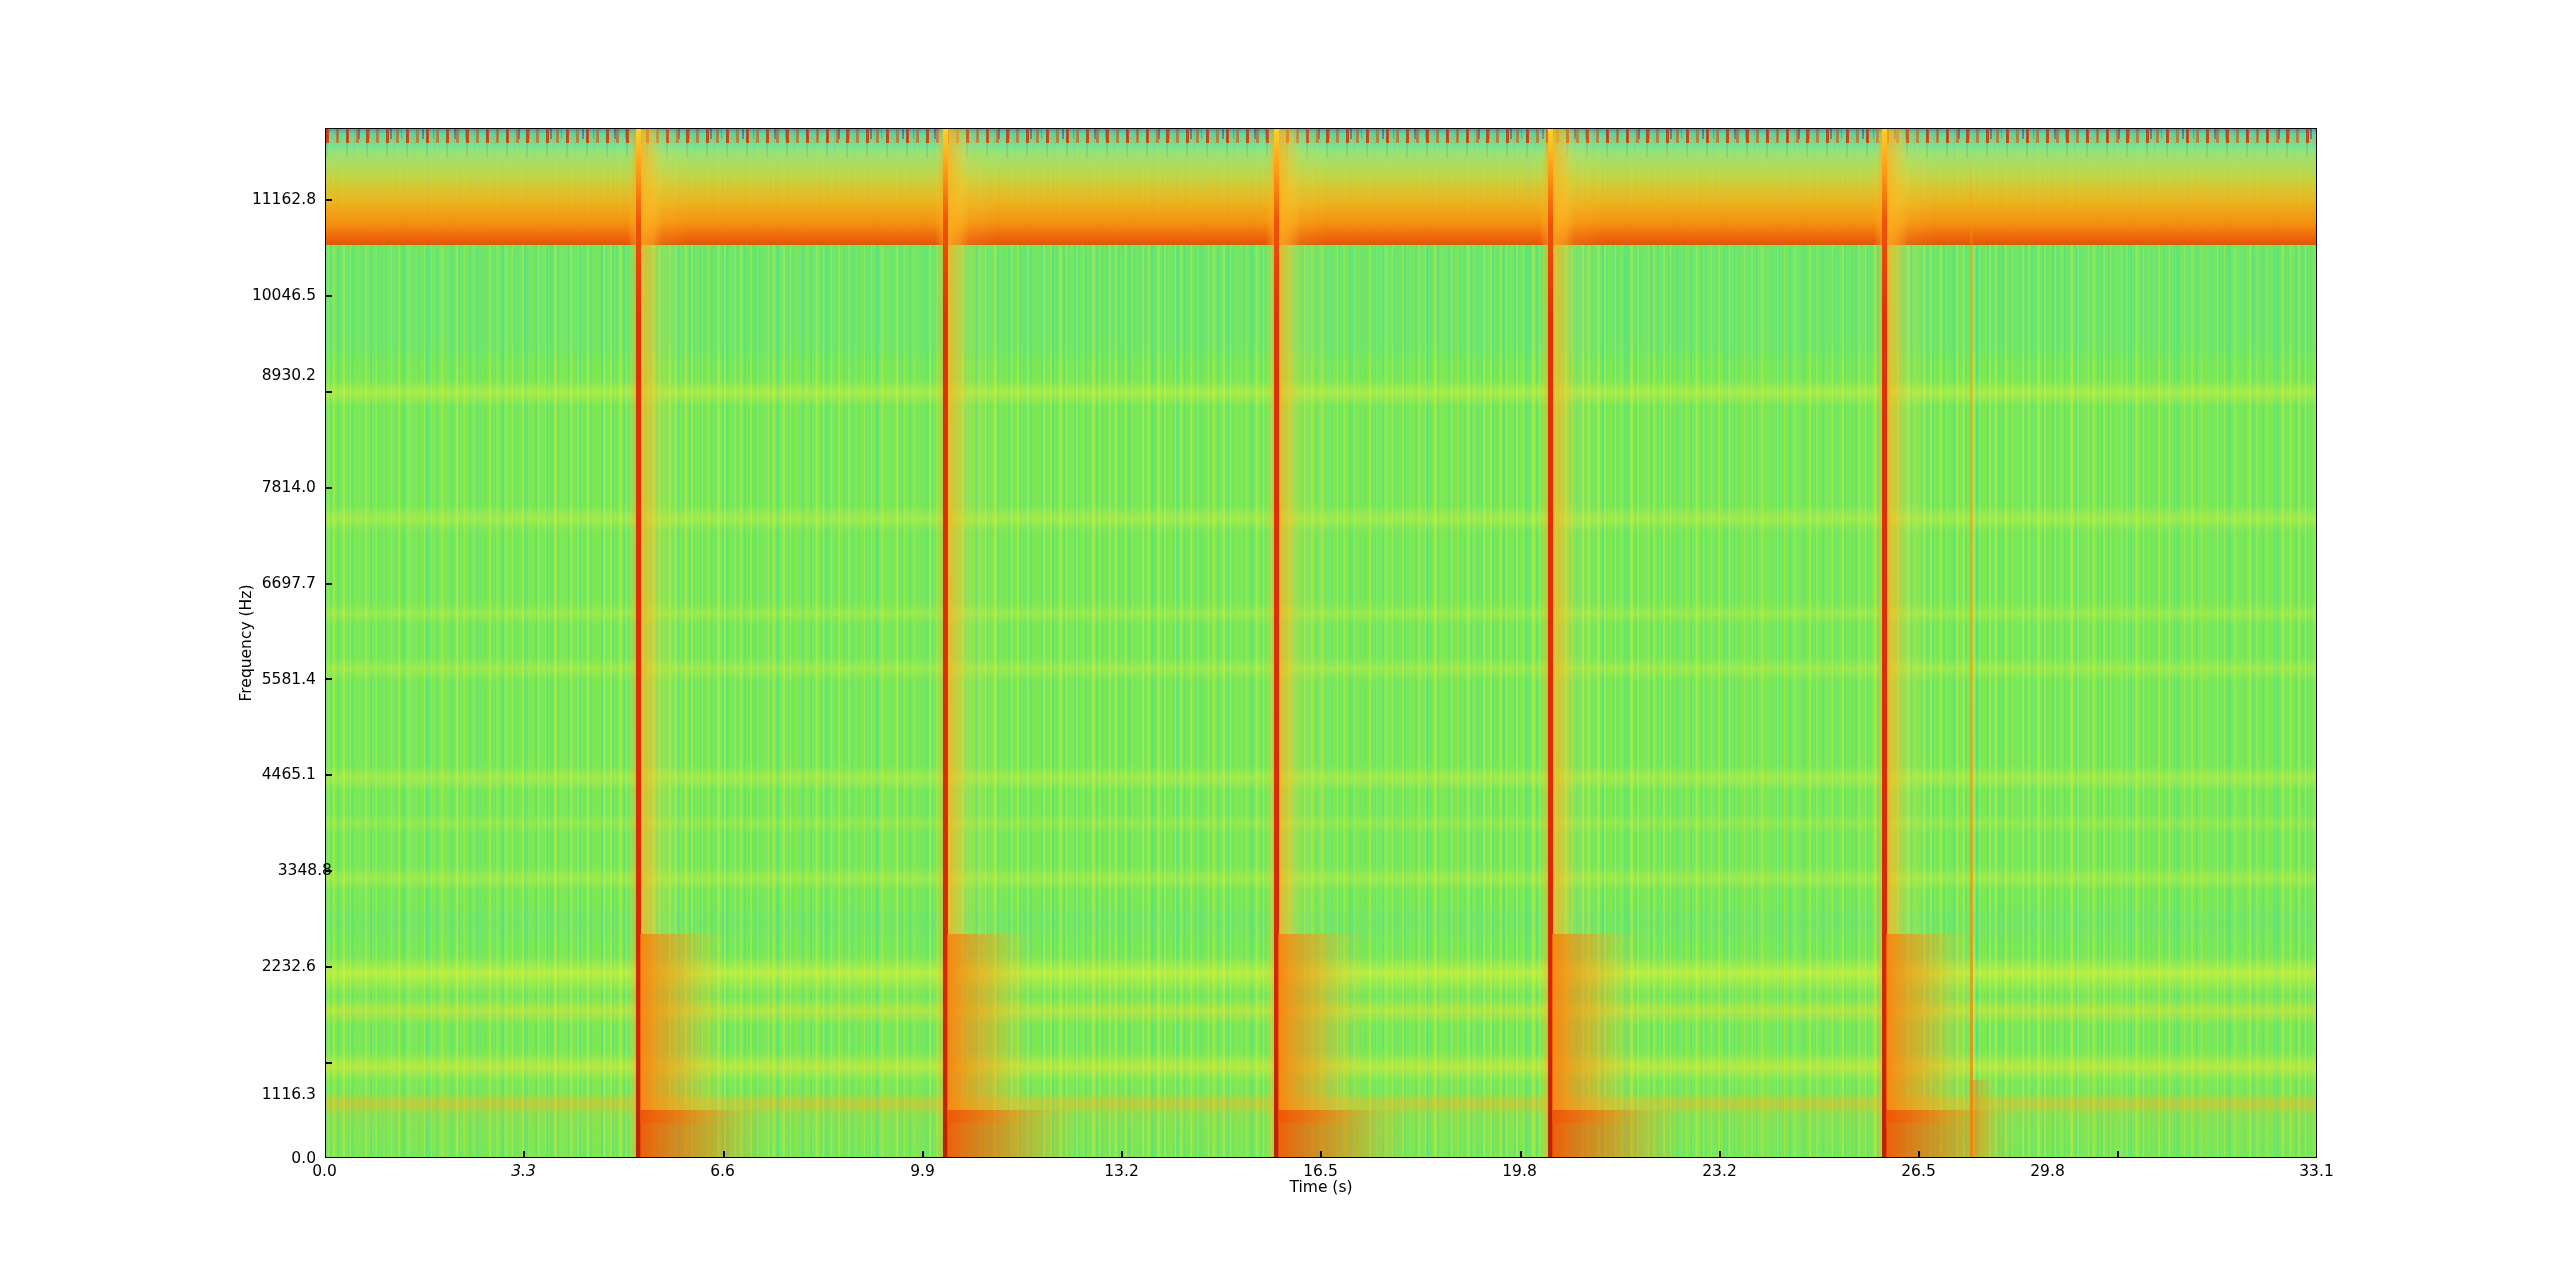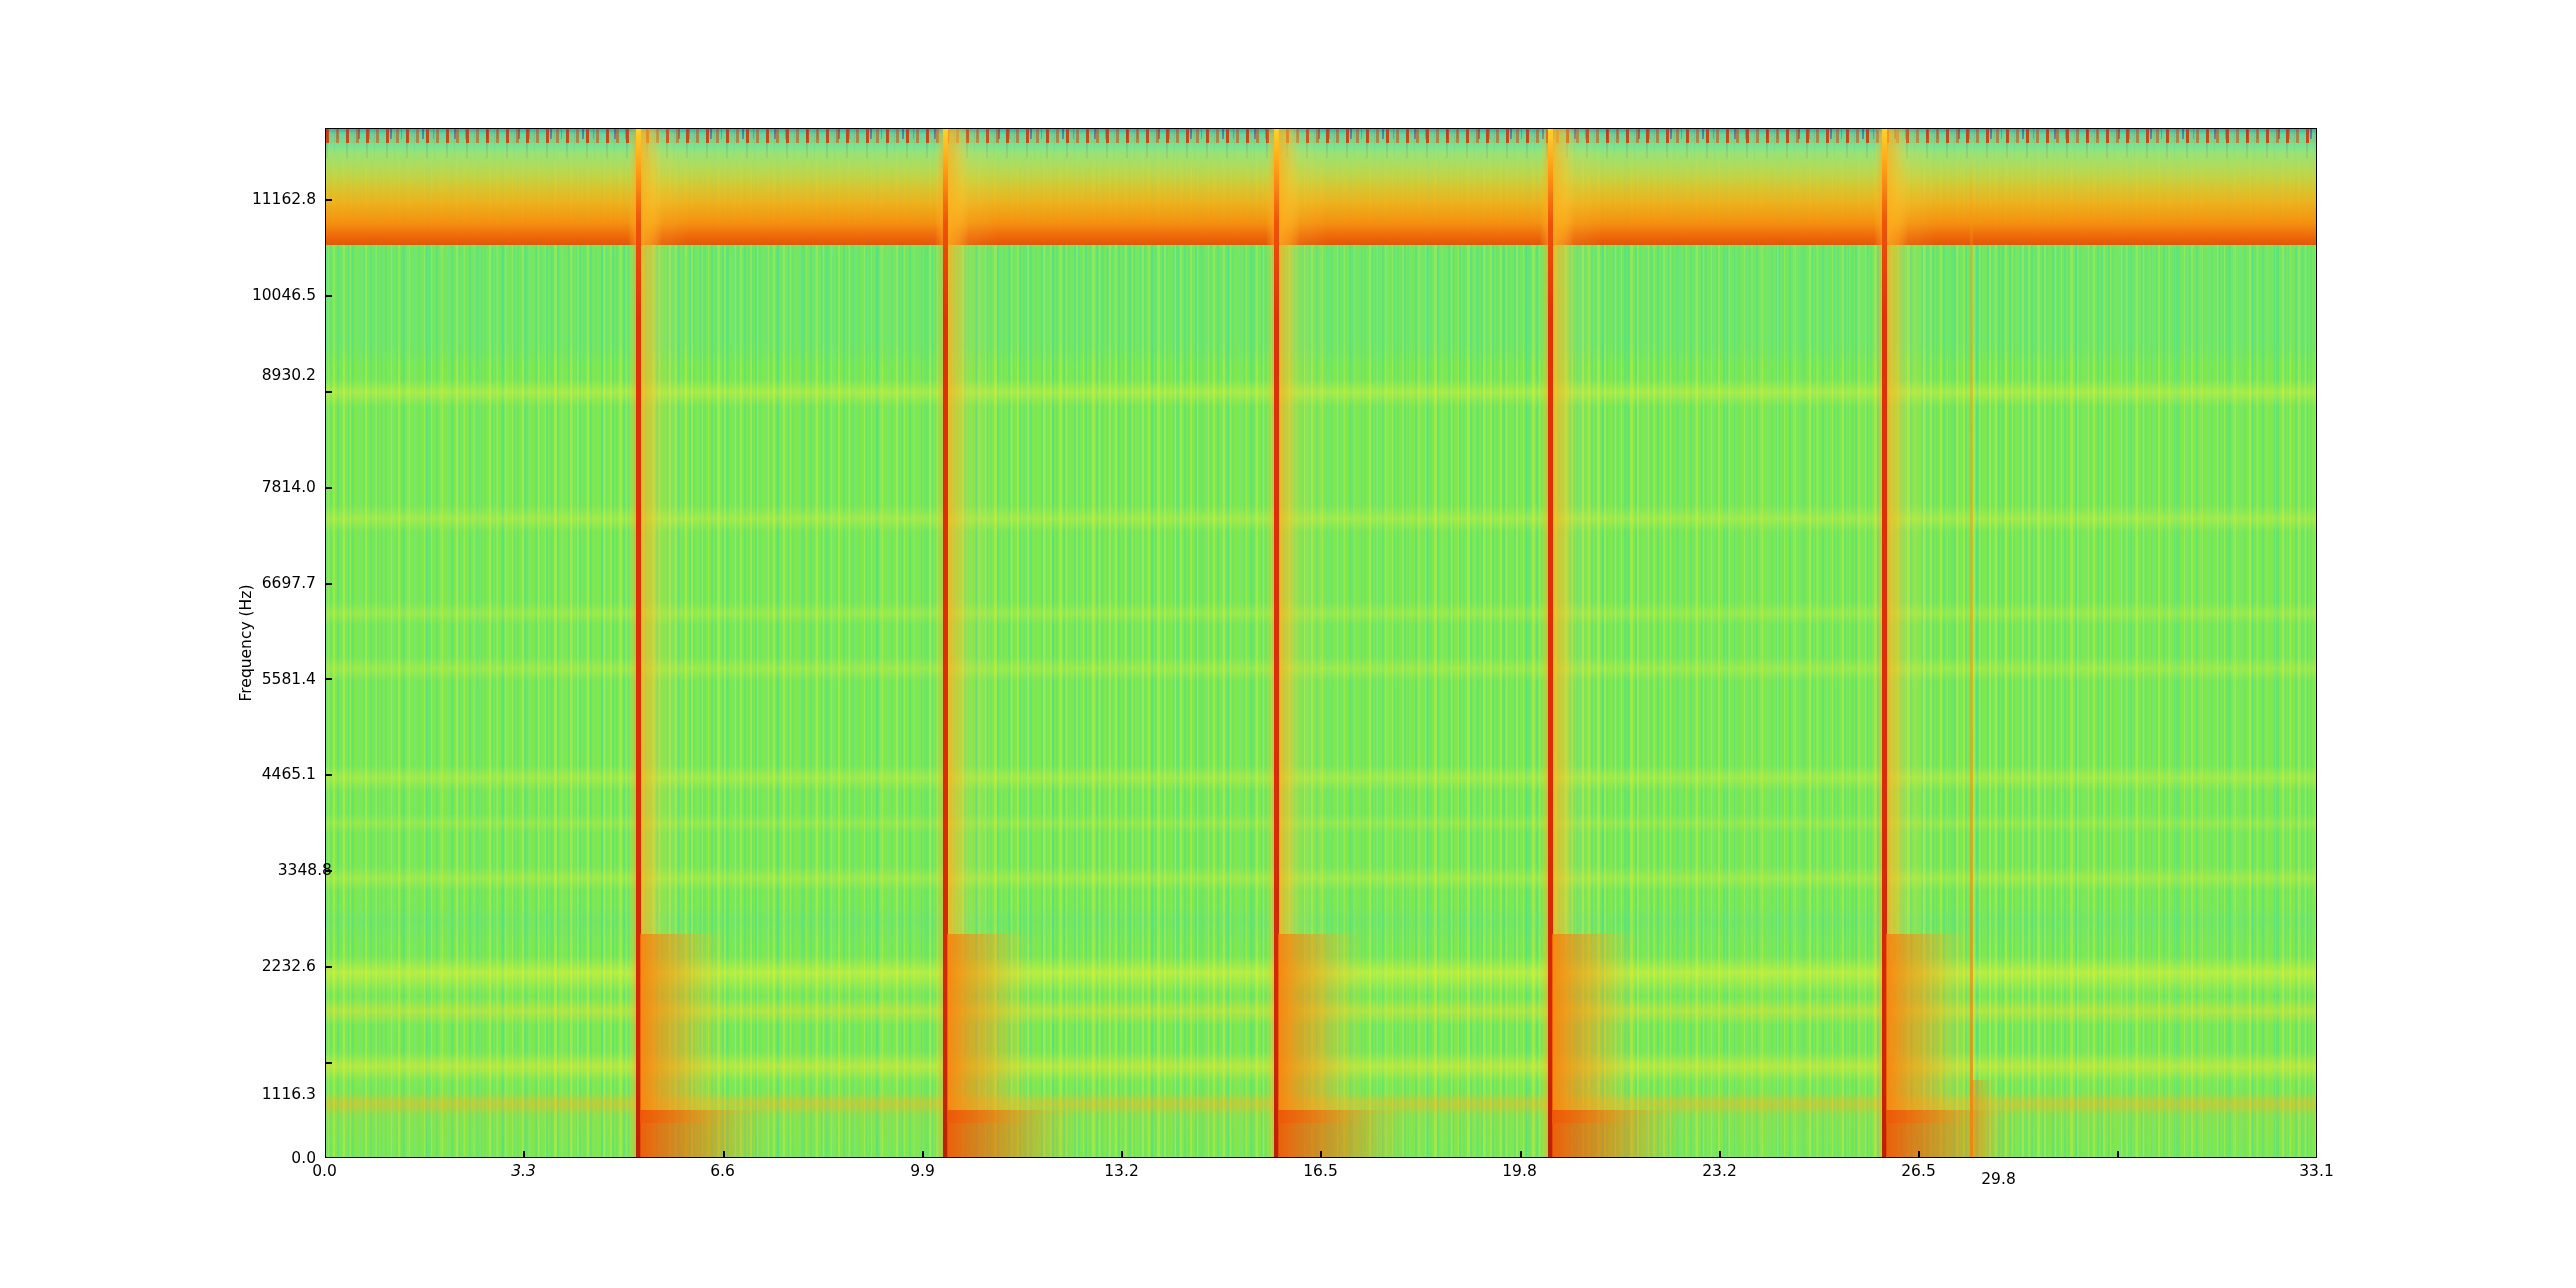--- a/index.html
+++ b/index.html
@@ -119,20 +119,21 @@
   
   .tm{position:absolute;background:#000;}
 </style>
 </head>
 <body>
 
 <div id="figure">
   <div id="y-axis-title">
     <span>Frequency (Hz)</span>
   </div>
+  <div id="x-axis-title">Time (s)</div>
 
   <div id="plot">
     <div class="layer" id="layer-noise"></div>
     <div class="layer" id="layer-bands"></div>
     <div class="layer" id="layer-topcap"></div>
     <div class="layer" id="layer-topstreaks1"></div>
     <div class="layer" id="layer-topstreaks2"></div>
     <div class="layer" id="layer-bottom"></div>
     <div class="layer" id="layer-bottomstripes"></div>
     <div class="layer" id="strikes">
@@ -219,17 +220,17 @@
   <div id="xlabels">
       <div class="xtick-label" style="left: 273px;">0.0</div>
       <div class="xtick-label" style="left: 472px; font-style: italic;">3.3</div>
       <div class="xtick-label" style="left: 671px;">6.6</div>
       <div class="xtick-label" style="left: 871px;">9.9</div>
       <div class="xtick-label" style="left: 1070px;">13.2</div>
       <div class="xtick-label" style="left: 1269px;">16.5</div>
       <div class="xtick-label" style="left: 1468px;">19.8</div>
       <div class="xtick-label" style="left: 1668px;">23.2</div>
       <div class="xtick-label" style="left: 1867px;">26.5</div>
-      <div class="xtick-label" style="left: 1947px; margin-top: 8px;">29.8</div>
+      <div class="xtick-label" style="left: 1996px;">29.8</div>
       <div class="xtick-label" style="left: 2265px;">33.1</div>
     </div>
 </div>
 
 
 </body></html>

